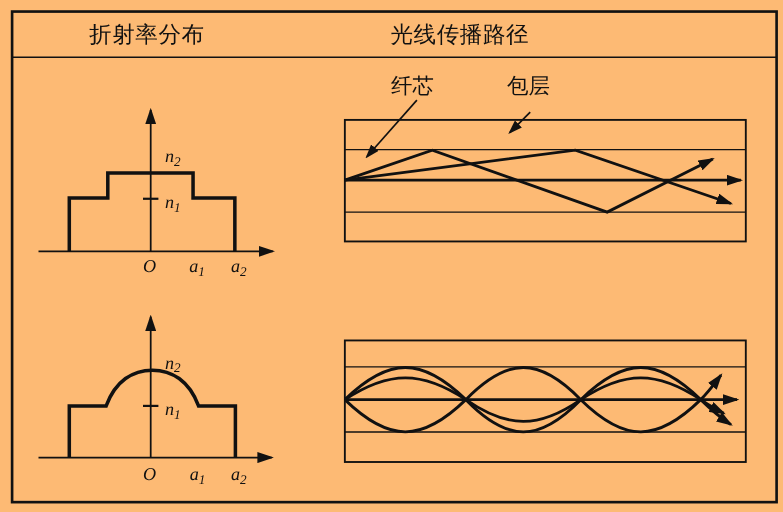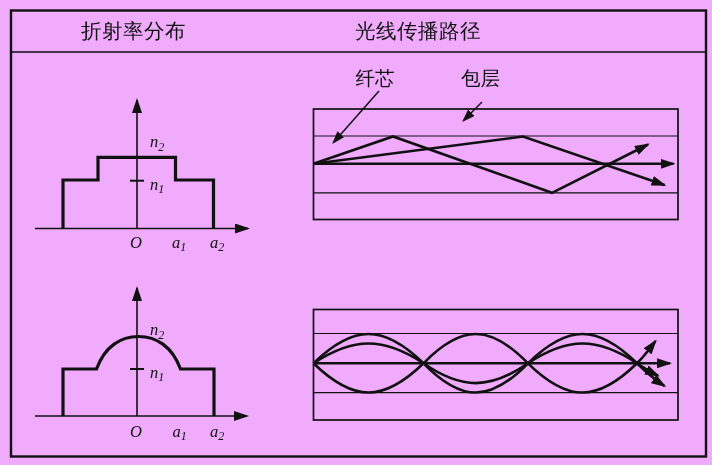--- a/index.html
+++ b/index.html
@@ -1,19 +1,19 @@
 <!DOCTYPE html>
 <html><head>
 <meta charset="utf-8">
 <style>
   html,body{margin:0;padding:0;background:#ffffff;}
   .stage{
     position:relative;
     width:712px;height:465px;
-    background:#f0abfc;
+    background:#fdba74;
     font-family:"Liberation Serif","DejaVu Serif",serif;
     overflow:hidden;
   }
   svg{position:absolute;left:0;top:0;}
   .stroke{stroke:#111111;fill:none;}
   .border{stroke-width:2.4;}
   .divider{stroke-width:1.5;}
   .axis{stroke-width:1.6;}
   .profile{stroke-width:3.2;stroke-linejoin:miter;}
   .tick{stroke-width:2;}

